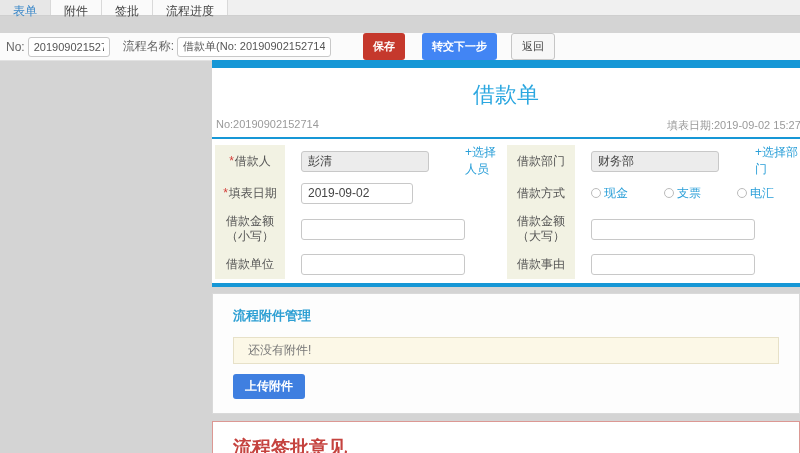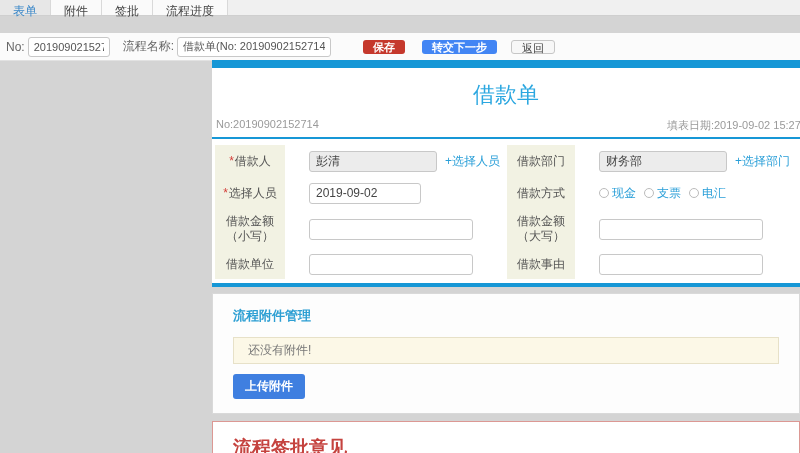--- a/index.html
+++ b/index.html
@@ -14,42 +14,42 @@
   .tab.active { background:#e7e7e7; color:#3a87c8; }
 
   
   .cmdbar { position:absolute; top:33px; left:0; width:800px; height:28px; background:#fbfbfb;
             border-bottom:1px solid #e2e2e2; display:flex; align-items:center; }
   .cmd-label { color:#666; font-size:12px; }
   .txt { height:20px; border:1px solid #c8c8c8; border-radius:3px; font-size:11px; color:#555;
          padding:0 5px; background:#fff; font-family:inherit; }
   #no-input { width:82px; margin-left:3px; }
   #name-input { width:154px; margin-left:3px; }
-  .btn { height:14px; border:none; border-radius:3px; font-size:11px; font-weight:bold;
+  .btn { height:27px; border:none; border-radius:3px; font-size:11px; font-weight:bold;
          padding:0 10px; cursor:pointer; font-family:inherit; }
   .btn-save { background:#c5382c; color:#fff; margin-left:32px; }
   .btn-next { background:#4285f4; color:#fff; margin-left:17px; }
   .btn-back { background:#f7f7f7; color:#444; border:1px solid #c6c6c6; margin-left:14px; font-weight:normal; }
 
   
   .main { position:absolute; left:212px; top:60px; width:588px; }
 
   .form-card { background:#fff; }
   .blue-top { height:8px; background:#1697d6; }
   .form-title { text-align:center; color:#2ba7e0; font-size:22px; padding:12px 0 8px;font-family:Liberation Serif, serif; }
   .meta { display:flex; justify-content:space-between; padding:0 4px 4px; font-size:11px; color:#9a9a9a; }
   .meta-right { white-space:nowrap; margin-right:-14px; }
   .blue-line { height:2px; background:#1697d6; }
 
   .fields { display:grid; grid-template-columns:70px 222px 68px 1fr;
             grid-template-rows:32px 32px 40px 30px; padding:6px 0 4px 3px; }
   .lbl { background:#f2f2e3; display:flex; align-items:center; justify-content:center;
          text-align:center; font-size:12px; color:#555; padding:2px 5px; line-height:15px; }
   .req { color:#d43f3a; margin-right:1px; }
-  .fld { display:flex; align-items:center; padding-left:24px; }
+  .fld { display:flex; align-items:center; padding-left:16px;gap:28px; }
   .inp { height:21px; border:1px solid #c8c8c8; border-radius:3px; font-size:12px; color:#444;
          padding:0 6px; background:#fff; font-family:inherit; }
   .inp.ro { background:#ececec; width:128px; }
   .inp.date { width:112px; }
   .inp.empty { width:164px; }
   .lnk { color:#2a9fd8; font-size:12px; text-decoration:none; margin-left:8px; cursor:pointer; }
   .radio-item { display:inline-flex; align-items:center; margin-right:8px; color:#2a9fd8; cursor:pointer;text-align:right; }
   .rc { width:10px; height:10px; border:1px solid #bbb; border-radius:50%; background:#fff;
         display:inline-block; margin-right:3px; }
   .blue-bottom { height:4px; background:#1697d6; }
@@ -109,21 +109,21 @@
       </div>
       <div class="lbl">
           <span>借款部门</span>
         </div>
       <div class="fld">
         <input class="inp ro" readonly="" value="财务部" style="">
         <a class="lnk">+选择部门</a>
       </div>
 
       <div class="lbl">
-        <span><span class="req">*</span><span>选择人员</span></span>
+        <span><span class="req">*</span><span>填表日期</span></span>
       </div>
       <div class="fld">
         <input class="inp date" value="2019-09-02" style="">
       </div>
       <div class="lbl">
           <span>借款方式</span>
         </div>
       <div class="fld">
         <span class="radio-item">
             <span class="rc"></span>

